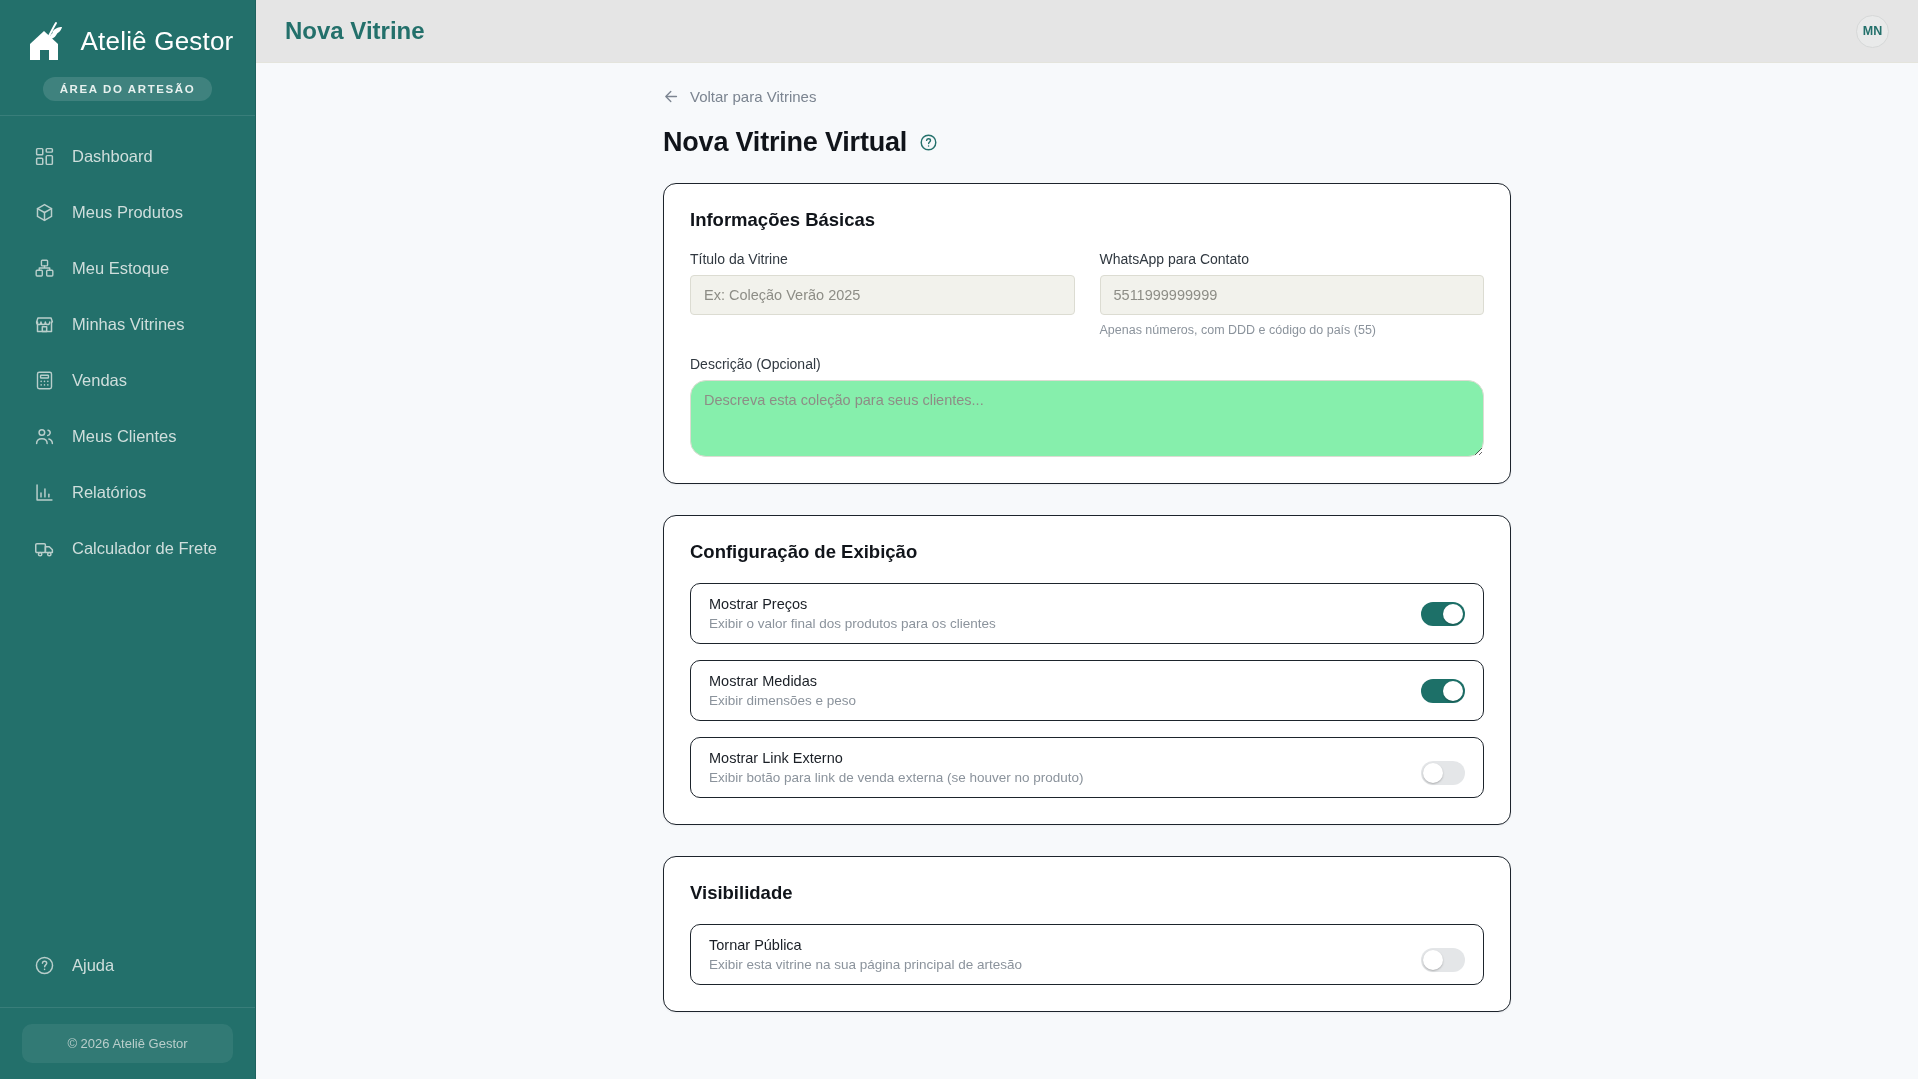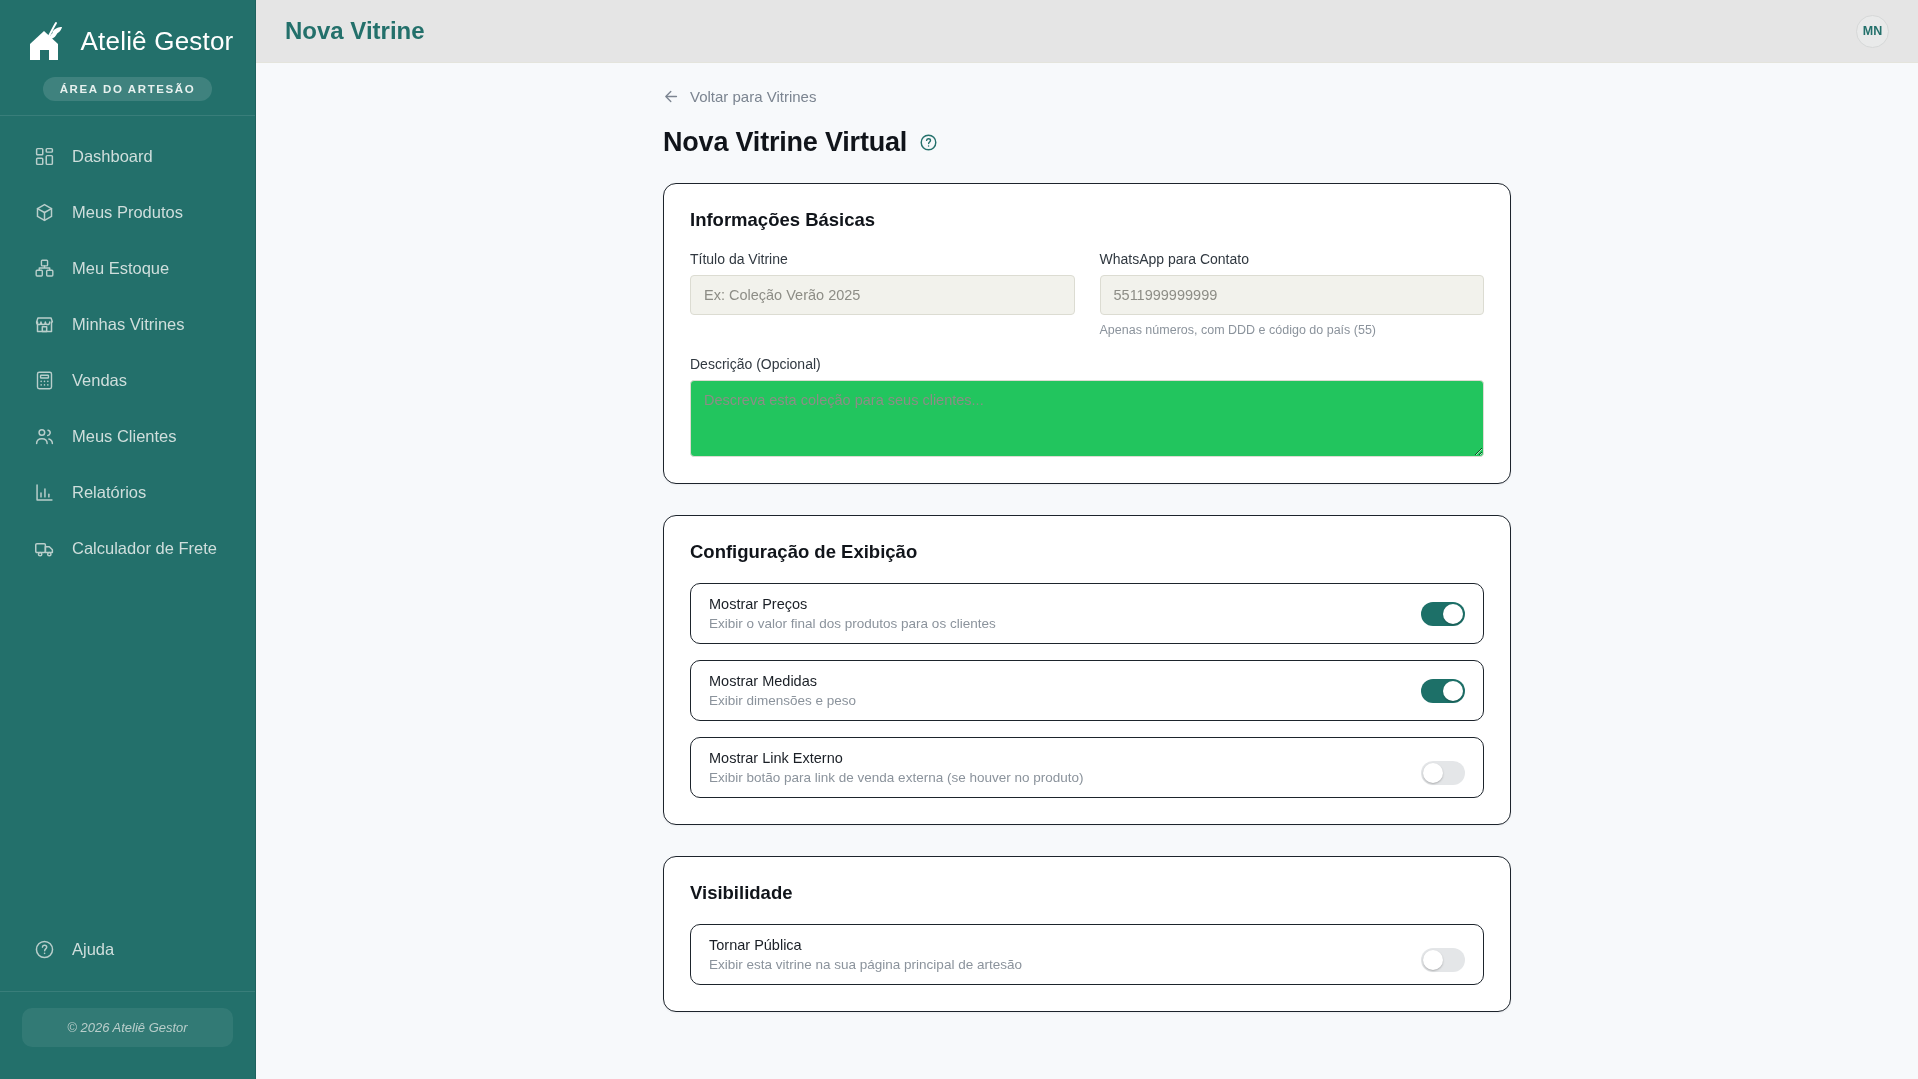--- a/index.html
+++ b/index.html
@@ -46,22 +46,21 @@
     padding: 0 22px 0 34px;
     color: #cfdedc; font-size: 16.5px;
     cursor: pointer; text-decoration: none;
   }
   .nav-ico { width: 21px; height: 21px; flex: 0 0 21px; display: block; color: #b9cecb; }
 
   .side-bottom { padding-bottom: 0; }
   .nav-item.help { margin-bottom: 22px; }
   .side-foot {
     border-top: 1px solid rgba(255,255,255,0.10);
-    padding: 16px 22px 32px 22px;
-    font-style: italic;
+    padding: 16px 22px 16px 22px;
   }
   .copy-pill {
     background: rgba(255,255,255,0.07);
     border-radius: 10px; text-align: center;
     color: #b9cecb; font-size: 13px; padding: 12px 0;
   }
 
   
   .main { flex: 1; height: 1079px; display: flex; flex-direction: column; overflow: hidden; }
   .topbar {
@@ -109,22 +108,22 @@
   .flabel { font-size: 14px; color: #303840; margin-bottom: 8px; }
   .finput {
     height: 40px; border: 1px solid #dcdcd2; border-radius: 4px;
     background: #f2f2ec; padding: 0 13px;
     font-family: inherit; font-size: 14.5px; color: #b91c1c;
     outline: none; width: 100%;
   }
   .finput::placeholder { color: #8d8d86; }
   .fhint { font-size: 12.5px; color: #8b939c; margin-top: 8px; }
   .ftext {
-    border: 1px solid #dcdcd2; border-radius: 4px;
-    background: #22c55e; padding: 11px 13px;
+    border: 1px solid #dcdcd2; border-radius: 16px;
+    background: #86efac; padding: 11px 13px;
     font-family: inherit; font-size: 14.5px; color: #1a1f26;
     outline: none; width: 100%; height: 77px; resize: vertical;
     display: block;
   }
   .ftext::placeholder { color: #8d8d86; }
   .field-wide { margin-top: 19px; }
 
   
   .trow {
     display: flex; align-items: center; justify-content: space-between;

